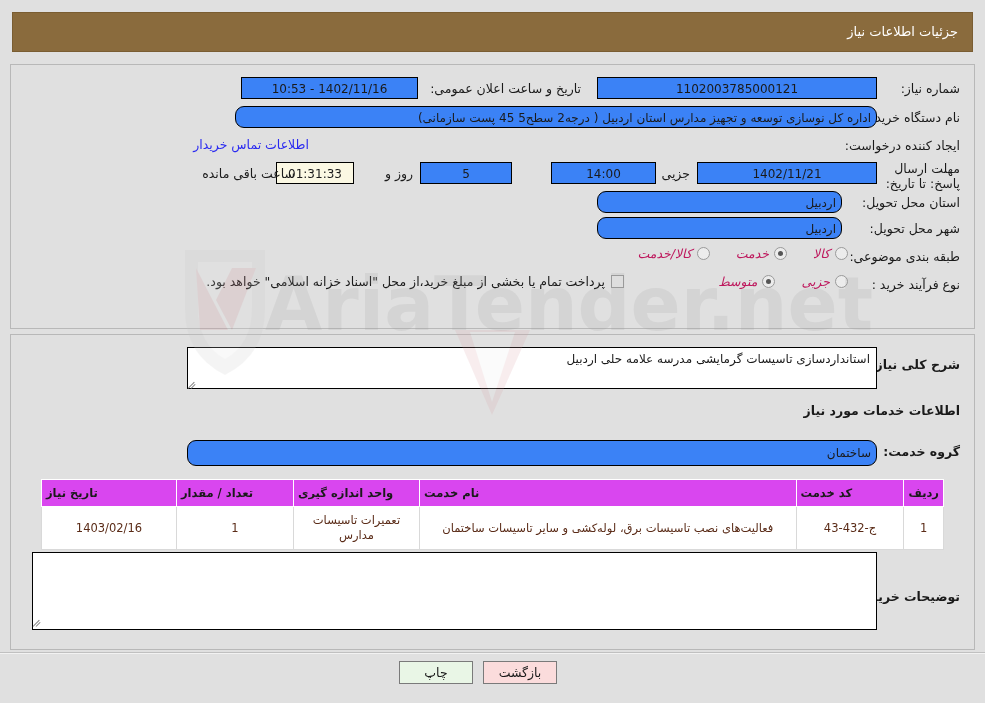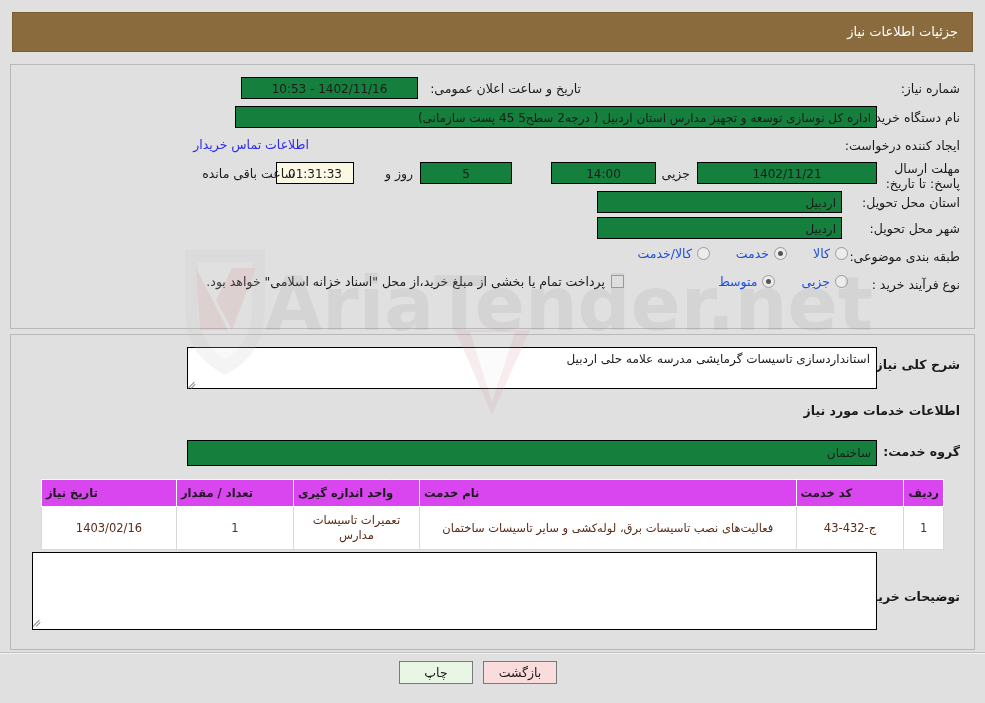--- a/index.html
+++ b/index.html
@@ -60,34 +60,34 @@
   .lbl {
     position: absolute;
     font-size: 12.5px;
     color: #1a1a1a;
     white-space: nowrap;
     text-align: right;
   }
   .lbl.bold { font-weight: bold; }
   .fld {
     position: absolute;
-    background: #15803d;
+    background: #3b82f6;
     border: 1px solid #000000;
     box-sizing: border-box;
     font-size: 12px;
     color: #1a1a1a;
     padding: 2px 5px 0 5px;
     height: 22px;
     line-height: 18px;
     overflow: hidden;
     white-space: nowrap;
     direction: rtl;
   }
   .fld.center { text-align: center; }
-  .fld.right  { text-align: right; }
+  .fld.right  { text-align: right; border-radius: 9px; }
   .fld.cream  { background: #fbf8e3; text-align: center; }
   .plain {
     position: absolute;
     font-size: 12.5px;
     color: #1a1a1a;
     white-space: nowrap;
   }
   .link {
     position: absolute;
     font-size: 12.5px;
@@ -112,21 +112,21 @@
     flex: 0 0 auto;
   }
   .radio-dot.on::after {
     content: "";
     position: absolute;
     left: 3px; top: 3px;
     width: 5px; height: 5px;
     border-radius: 50%;
     background: #555555;
   }
-  .radio-label { font-size: 12.5px; color: #1d4ed8; white-space: nowrap; }
+  .radio-label { font-size: 12.5px; color: #be185d; white-space: nowrap; font-style: italic; }
 
   
   .chk-row { position: absolute; display: flex; flex-direction: row; align-items: center; }
   .chk-box {
     width: 13px; height: 13px;
     border: 1px solid #9a9a9a;
     background: #ececec;
     box-sizing: border-box;
     margin-left: 6px;
     flex: 0 0 auto;
@@ -233,20 +233,21 @@
     </g>
   </svg>
 
   <div class="header-bar">
     <div class="header-title">جزئیات اطلاعات نیاز</div>
   </div>
 
   <div class="panel" id="panel-top">
 
     <div class="lbl" style="right:14px; top:16px;">شماره نیاز:</div>
+    <div class="fld center" style="right:97px; top:12px; width:280px;">1102003785000121</div>
 
     <div class="lbl" style="right:393px; top:16px;">تاریخ و ساعت اعلان عمومی:</div>
     <div class="fld center" style="right:556px; top:12px; width:177px;">1402/11/16 - 10:53</div>
 
     <div class="lbl" style="right:14px; top:45px;">نام دستگاه خریدار:</div>
     <div class="fld right" style="right:97px; top:41px; width:642px;">اداره کل نوسازی   توسعه و تجهیز مدارس استان اردبیل ( درجه2  سطح5  45 پست سازمانی)</div>
 
     <div class="lbl" style="right:14px; top:73px;">ایجاد کننده درخواست:</div>
     <a class="link" style="right:665px; top:72px;">اطلاعات تماس خریدار</a>
 

